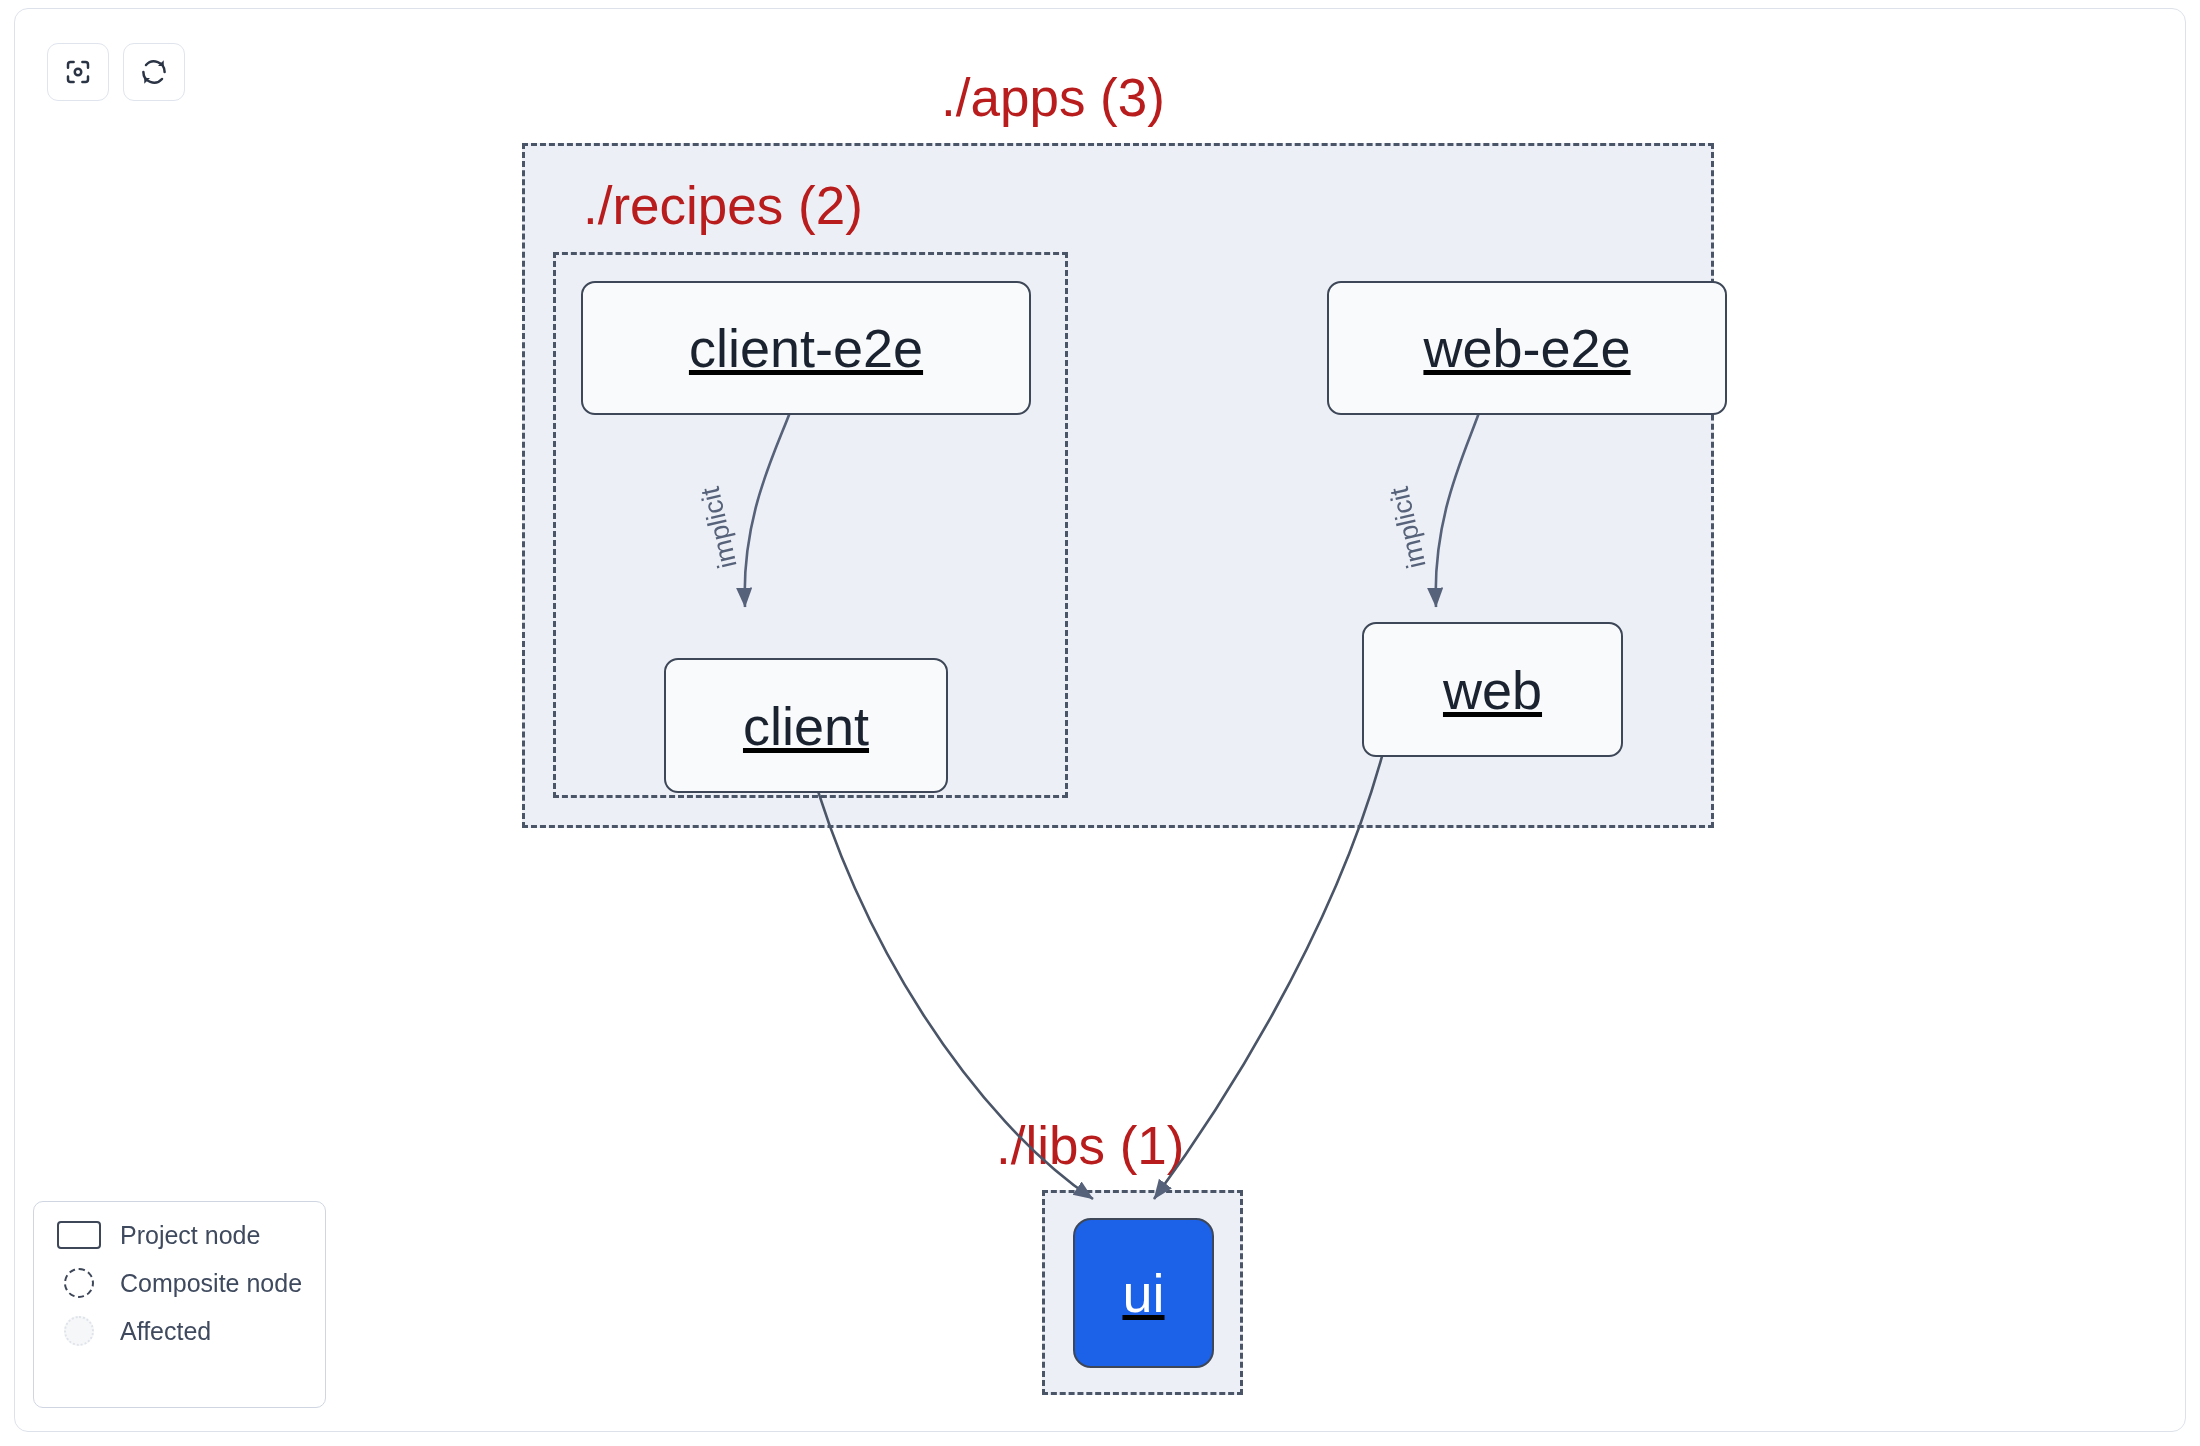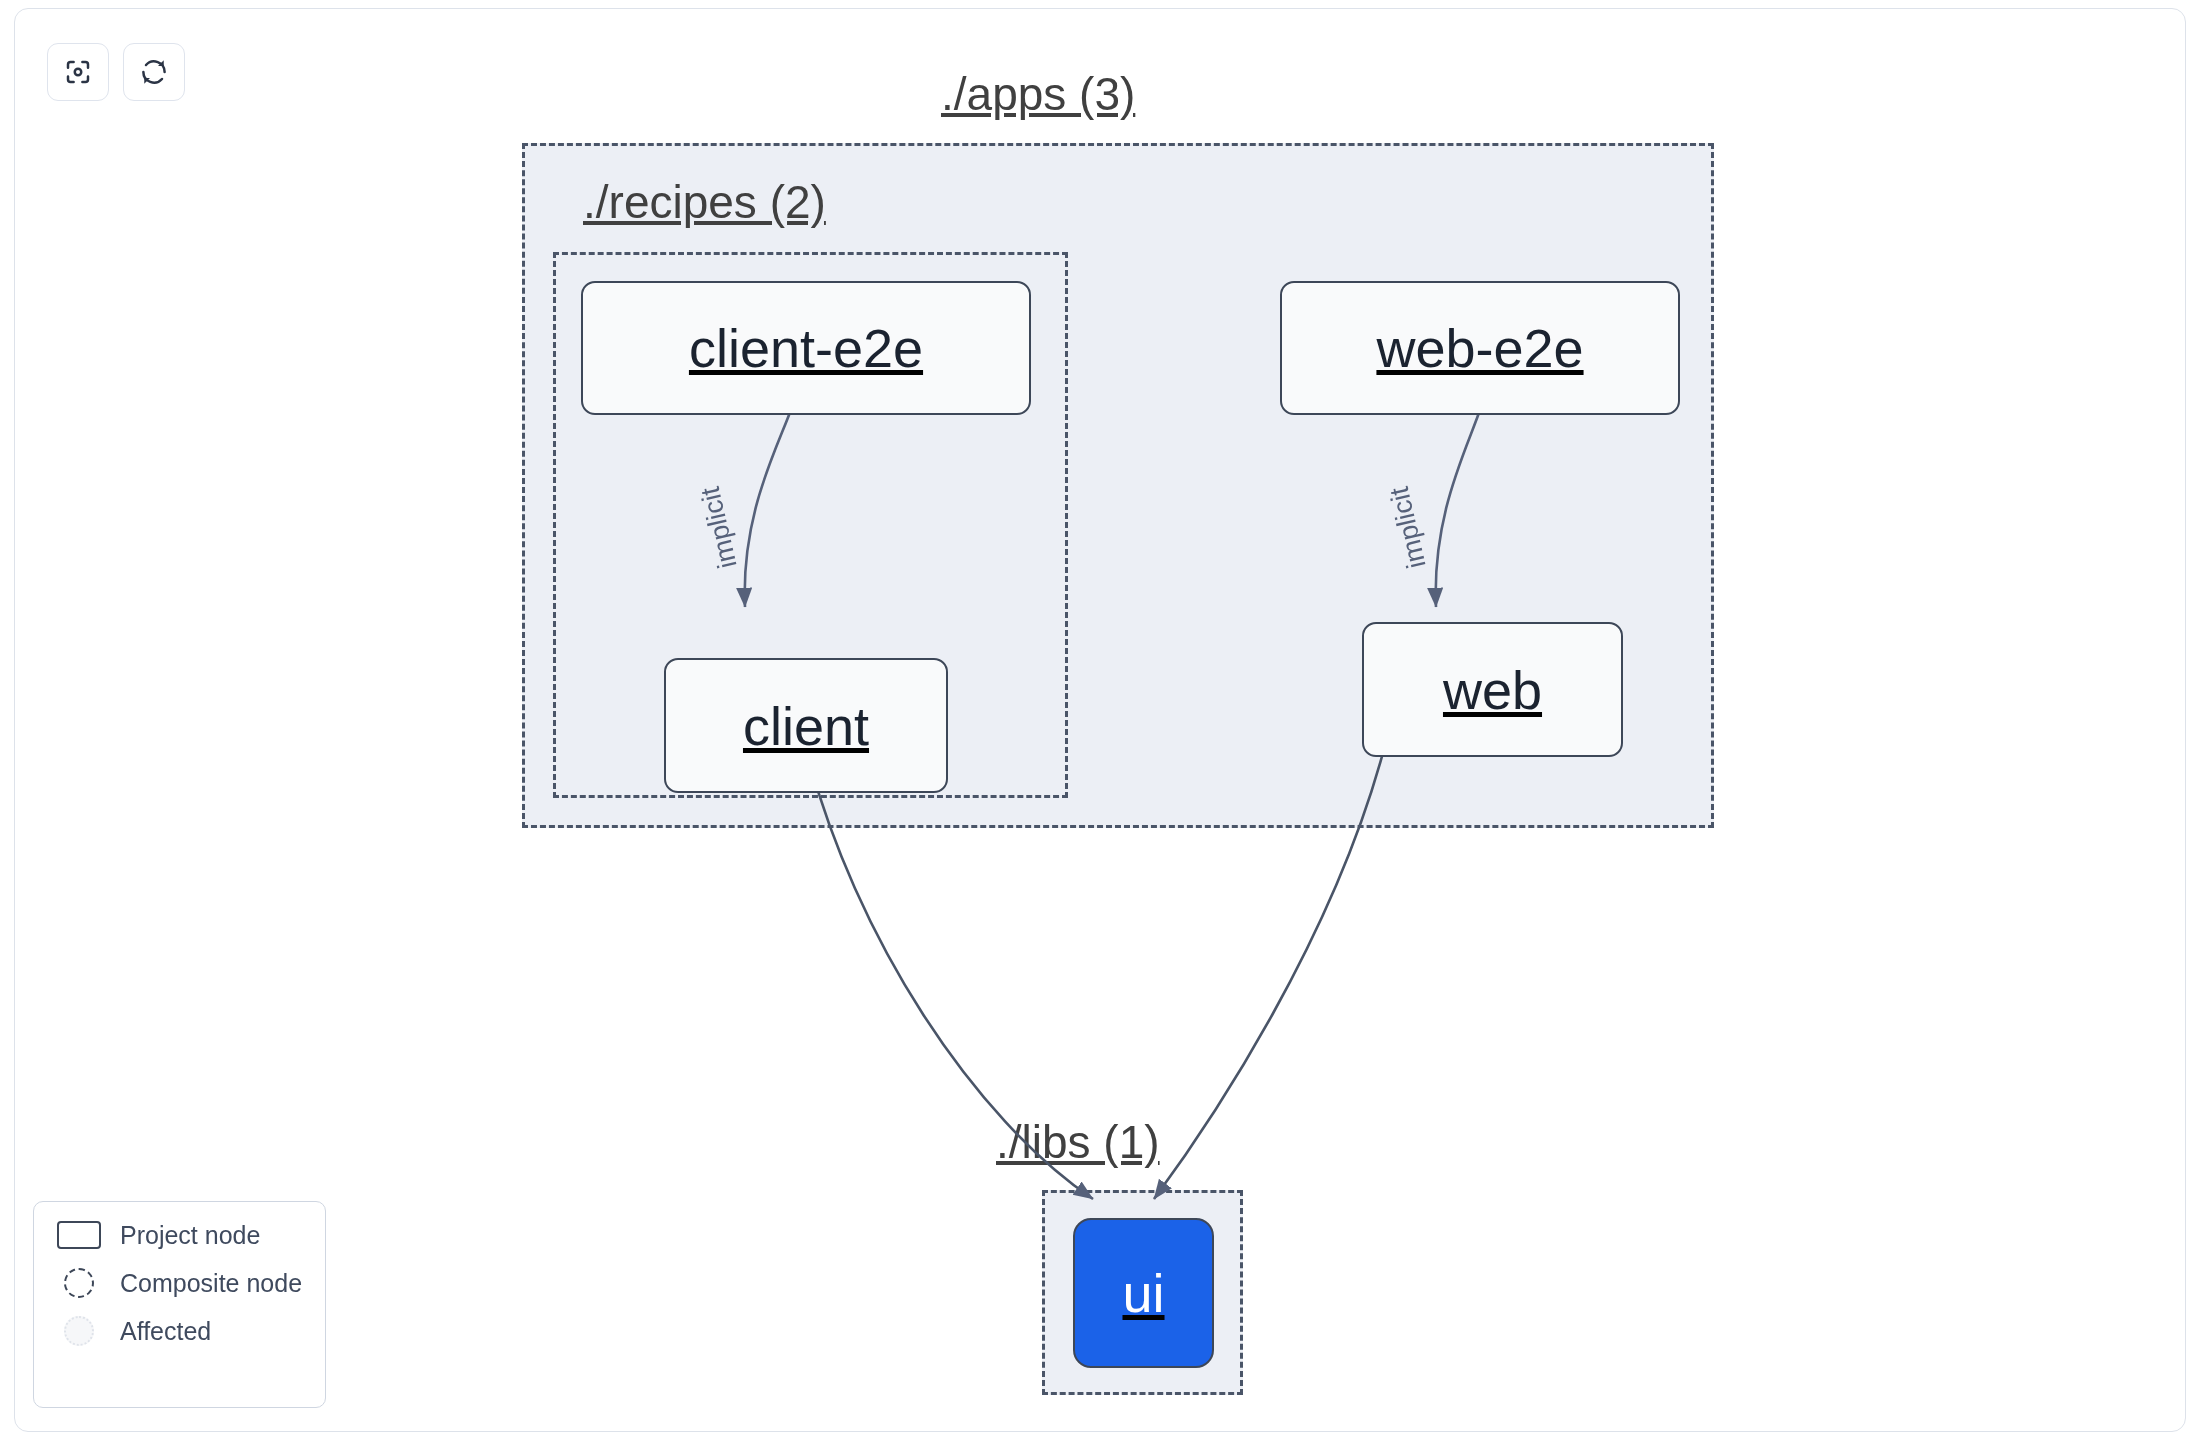--- a/index.html
+++ b/index.html
@@ -44,26 +44,25 @@
     background:#eceff5;
     border:3px dashed #4a5568;
     box-sizing:border-box;
   }
   #group-apps{ left:507px; top:134px; width:1192px; height:685px; }
   #group-recipes{ left:538px; top:243px; width:515px; height:546px; background:#eceff5; }
   #group-libs{ left:1027px; top:1181px; width:201px; height:205px; }
 
   .group-label{
     position:absolute;
-    font-size:46px;
-    color:#404040;
+    font-size:53px;
+    color:#b91c1c;
     white-space:nowrap;
     letter-spacing:0px;
     line-height:1;
-    text-decoration:underline;
   }
   #label-apps{ left:926px; top:62px; }
   #label-recipes{ left:568px; top:170px; }
   #label-libs{ left:981px; top:1110px; }
 
   
   .node{
     position:absolute;
     background:#f9fafb;
     border:2.6px solid #3d4758;
@@ -82,21 +81,21 @@
   }
   .node.touched{
     background:#1b62e8;
     border-color:#3d4758;
     border-radius:18px;
   }
   .node.touched .node-label{ color:#ffffff;text-align:right; }
 
   #node-client-e2e{ left:566px; top:272px; width:450px; height:134px; }
   #node-client    { left:649px; top:649px; width:284px; height:135px; }
-  #node-web-e2e   { left:1265px; top:272px; width:400px; height:134px;text-align:center; }
+  #node-web-e2e   { left:1312px; top:272px; width:400px; height:134px;text-align:center; }
   #node-web       { left:1347px; top:613px; width:261px; height:135px; }
   #node-ui        { left:1058px; top:1209px; width:141px; height:150px; }
 
   
   #edges{
     position:absolute;left:0;top:0;
     width:2172px;height:1424px;
     pointer-events:none;
     z-index:15;
   }

